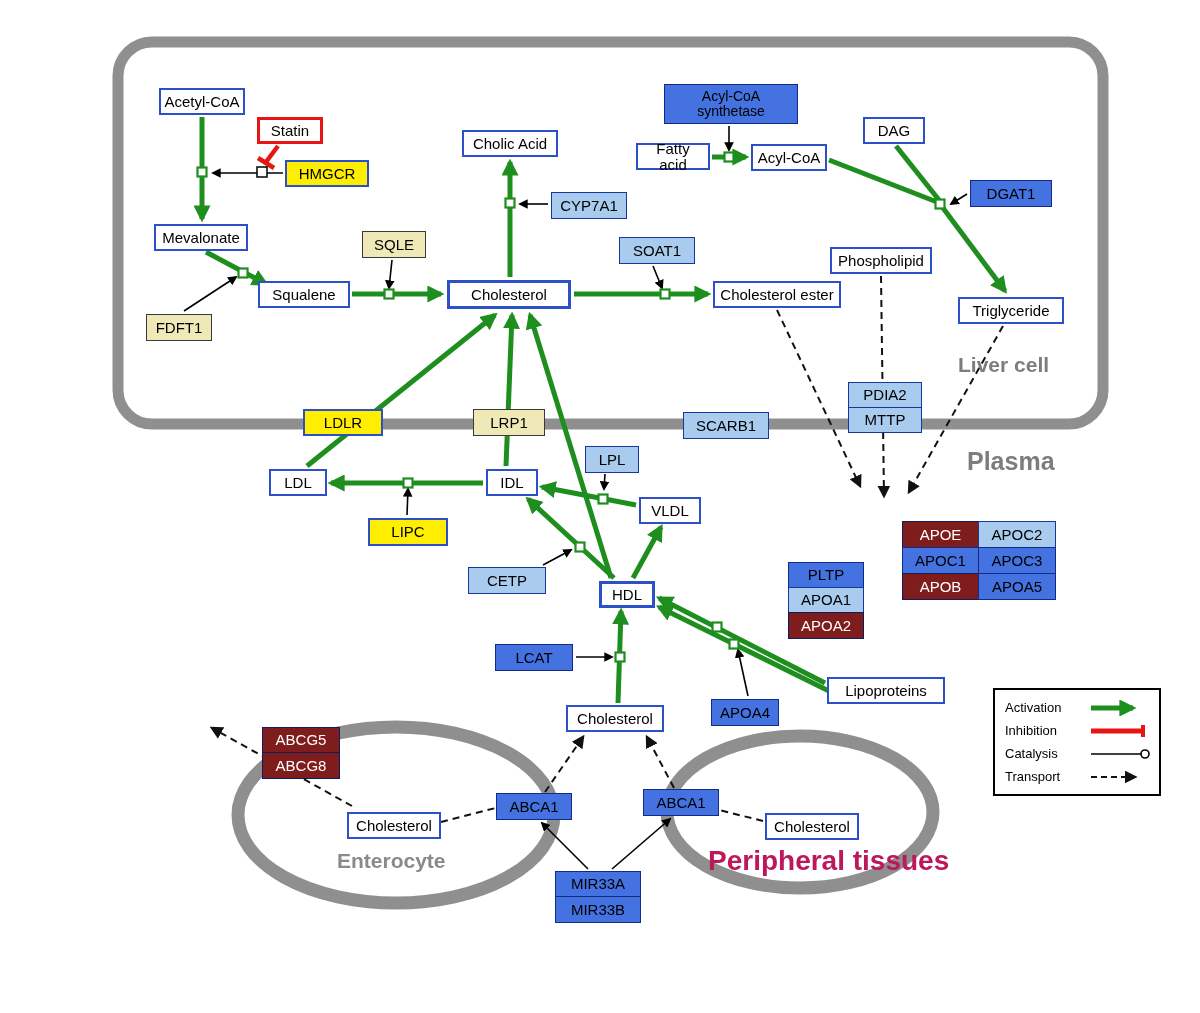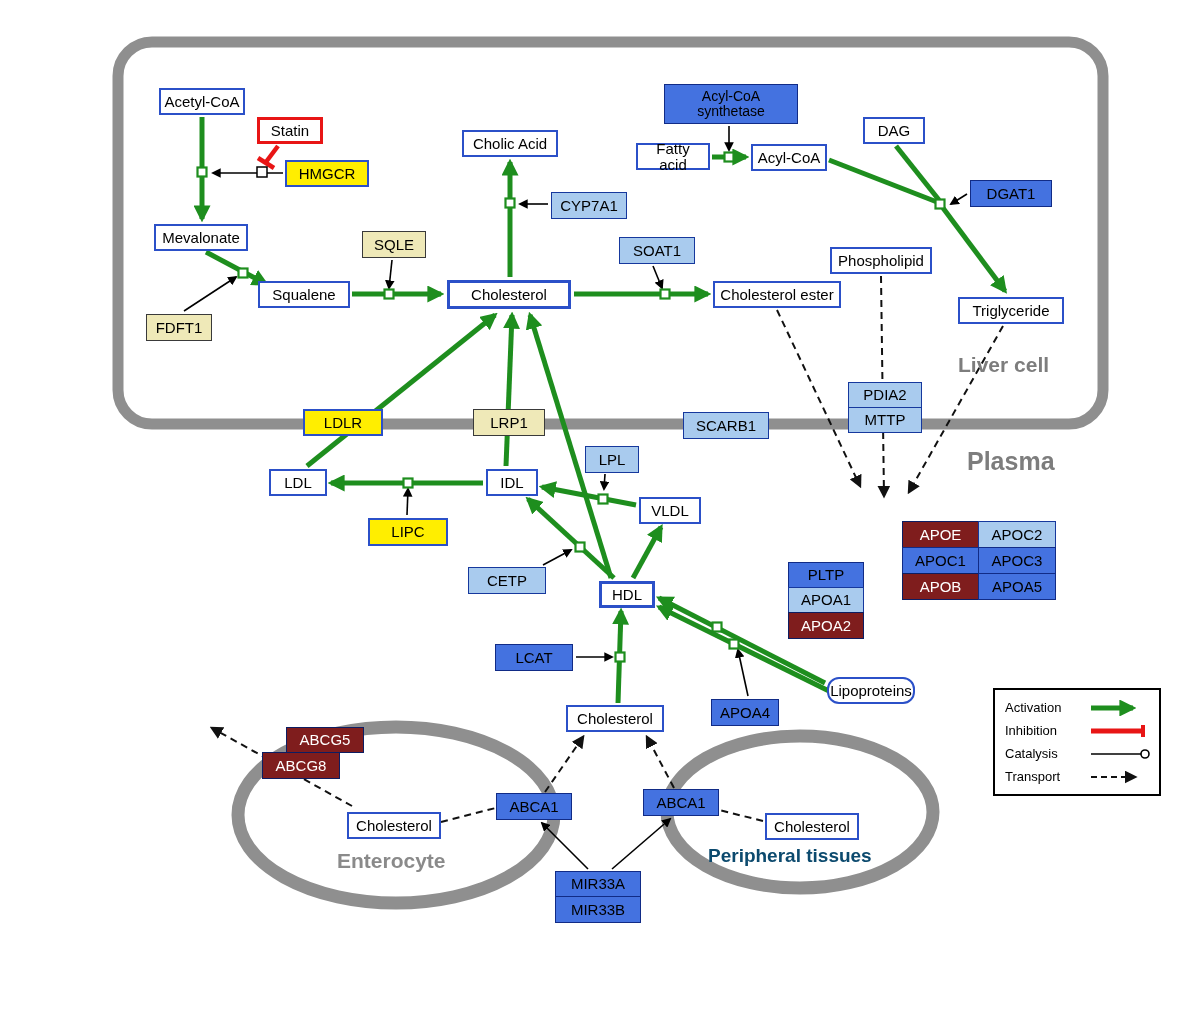--- a/index.html
+++ b/index.html
@@ -117,21 +117,21 @@
       <rect x="615.5" y="652.5" width="9" height="9"></rect>
       <rect x="712.5" y="622.5" width="9" height="9"></rect>
       <rect x="729.5" y="639.5" width="9" height="9"></rect>
       <rect x="257" y="167" width="10" height="10" fill="#fff" stroke="#000" stroke-width="1.5"></rect>
     </g>
   </svg>
 
   <div class="comp-label" style="left:958px;top:353px;font-size:21px;text-align:right;">Liver cell</div>
   <div class="comp-label" style="left:967px;top:447px;font-size:25px;">Plasma</div>
   <div class="comp-label" style="left:337px;top:849px;font-size:21px;color:#8a8a8a;">Enterocyte</div>
-  <div class="comp-label" style="left:708px;top:845px;font-size:19px;color:#0c4a6e;">Peripheral tissues</div>
+  <div class="comp-label" style="left:708px;top:845px;font-size:28px;color:#be185d;">Peripheral tissues</div>
 
   <div class="node metab" style="left:159px;top:88px;width:86px;height:27px;">Acetyl-CoA</div>
   <div class="node drug" style="left:257px;top:117px;width:66px;height:27px;">Statin</div>
   <div class="node gy" style="left:285px;top:160px;width:84px;height:27px;">HMGCR</div>
   <div class="node metab" style="left:154px;top:224px;width:94px;height:27px;">Mevalonate</div>
   <div class="node gpy" style="left:362px;top:231px;width:64px;height:27px;">SQLE</div>
   <div class="node gpy" style="left:146px;top:314px;width:66px;height:27px;">FDFT1</div>
   <div class="node metab" style="left:258px;top:281px;width:92px;height:27px;">Squalene</div>
   <div class="node metab" style="left:462px;top:130px;width:96px;height:27px;">Cholic Acid</div>
   <div class="node glb" style="left:551px;top:192px;width:76px;height:27px;">CYP7A1</div>
@@ -157,30 +157,30 @@
   <div class="node glb" style="left:585px;top:446px;width:54px;height:27px;">LPL</div>
   <div class="node metab" style="left:639px;top:497px;width:62px;height:27px;">VLDL</div>
   <div class="node gy" style="left:368px;top:518px;width:80px;height:28px;">LIPC</div>
   <div class="node glb" style="left:468px;top:567px;width:78px;height:27px;">CETP</div>
   <div class="node metab metab-bold" style="left:599px;top:581px;width:56px;height:27px;">HDL</div>
   <div class="node gmb" style="left:788px;top:562px;width:76px;height:26px;">PLTP</div>
   <div class="node glb" style="left:788px;top:587px;width:76px;height:26px;">APOA1</div>
   <div class="node gdb" style="left:788px;top:612px;width:76px;height:27px;">APOA2</div>
   <div class="node gmb" style="left:495px;top:644px;width:78px;height:27px;">LCAT</div>
   <div class="node gmb" style="left:711px;top:699px;width:68px;height:27px;">APOA4</div>
-  <div class="node metab" style="left:827px;top:677px;width:88px;height:27px;border-radius:12px;">Lipoproteins</div>
+  <div class="node metab" style="left:827px;top:677px;width:118px;height:27px;">Lipoproteins</div>
   <div class="node gdb" style="left:902px;top:521px;width:77px;height:27px;">APOE</div>
   <div class="node glb" style="left:978px;top:521px;width:78px;height:27px;">APOC2</div>
   <div class="node gmb" style="left:902px;top:547px;width:77px;height:27px;">APOC1</div>
   <div class="node gmb" style="left:978px;top:547px;width:78px;height:27px;">APOC3</div>
   <div class="node gdb" style="left:902px;top:573px;width:77px;height:27px;text-align:center;">APOB</div>
   <div class="node gmb" style="left:978px;top:573px;width:78px;height:27px;">APOA5</div>
   <div class="node metab" style="left:566px;top:705px;width:98px;height:27px;">Cholesterol</div>
 
-  <div class="node gdb" style="left:262px;top:727px;width:78px;height:26px;margin-left:24px;">ABCG5</div>
+  <div class="node gdb" style="left:262px;top:727px;width:78px;height:26px;">ABCG5</div>
   <div class="node gdb" style="left:262px;top:752px;width:78px;height:27px;">ABCG8</div>
   <div class="node metab" style="left:347px;top:812px;width:94px;height:27px;">Cholesterol</div>
   <div class="node gmb" style="left:496px;top:793px;width:76px;height:27px;">ABCA1</div>
   <div class="node gmb" style="left:643px;top:789px;width:76px;height:27px;">ABCA1</div>
   <div class="node metab" style="left:765px;top:813px;width:94px;height:27px;">Cholesterol</div>
   <div class="node gmb" style="left:555px;top:871px;width:86px;height:26px;">MIR33A</div>
   <div class="node gmb" style="left:555px;top:896px;width:86px;height:27px;">MIR33B</div>
 
   <div class="legend">
     <div class="lg-row">

